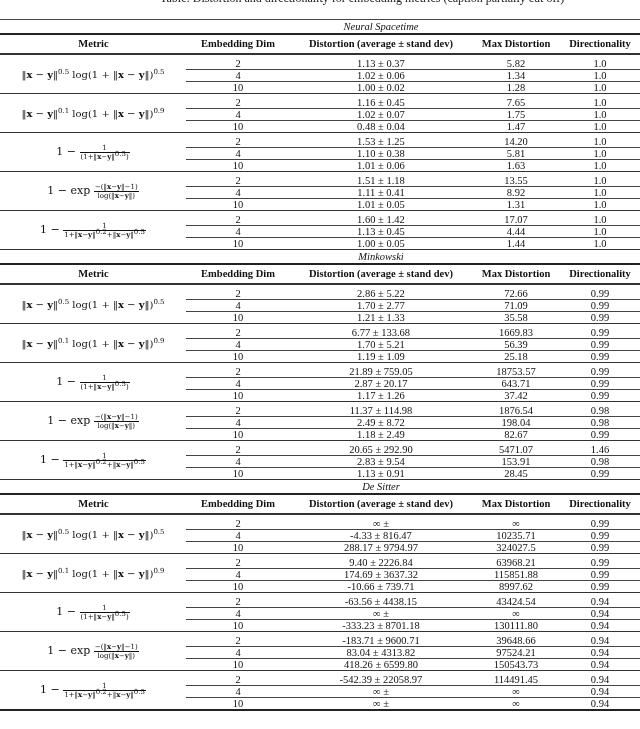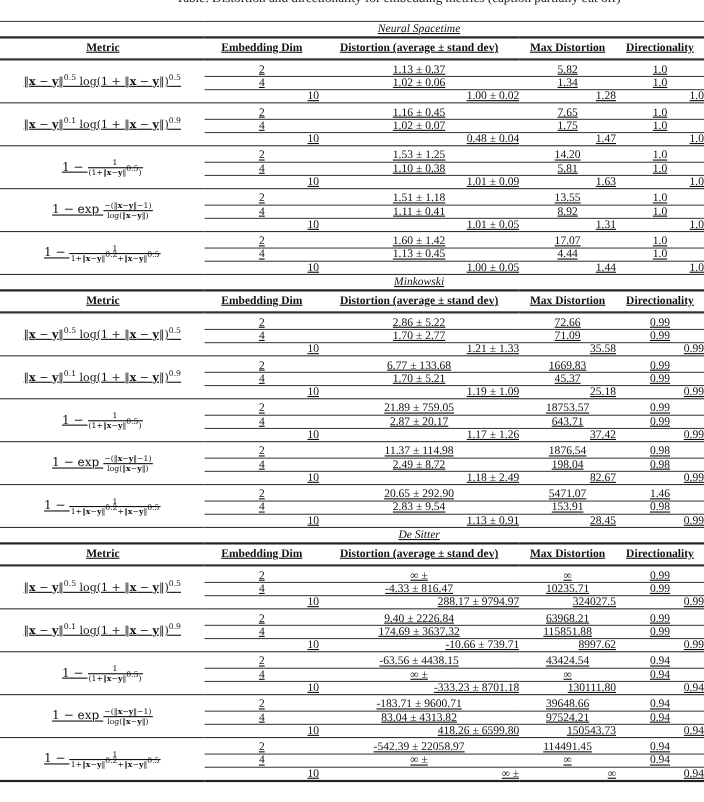--- a/index.html
+++ b/index.html
@@ -11,21 +11,21 @@
   }
   .page { position: relative; width: 640px; height: 729px; }
   .caption-cut {
     position: absolute; top: 0; left: 0; width: 640px; height: 18px; overflow: hidden;
   }
   .caption-cut span {
     position: absolute; top: -9px; left: 160px; font-size: 12px; white-space: nowrap; color: #222;
   }
   table.res {
     position: absolute; left: 0; top: 19px; width: 640px;
-    border-collapse: collapse; table-layout: fixed; text-decoration: underline;
+    border-collapse: collapse; table-layout: fixed;
   }
   table.res td, table.res th {
     padding: 0; text-align: center; line-height: 11px; height: 11px;
     white-space: nowrap; overflow: hidden;
   }
   col.c-metric { width: 186px; }
   col.c-dim { width: 104px; }
   col.c-dist { width: 182px; }
   col.c-max { width: 88px; }
   col.c-dir { width: 80px; }
@@ -39,21 +39,21 @@
     font-weight: bold; font-size: 10.5px; height: 18px; line-height: 18px;
     border-bottom: 2px solid #333;
   }
   tr.header th.h-metric { padding-left: 1px; }
 
   td.metric {
     font-family: "DejaVu Serif", serif; font-size: 10px; vertical-align: middle;
     border-bottom: 1.5px solid #333;
   }
   tr.row td.cell { border-bottom: 1px solid #444; }
-  tr.row.group-end td.cell { border-bottom: 1.5px solid #333; text-align: right; }
+  tr.row.group-end td.cell { border-bottom: 1.5px solid #333; }
   tr.row.first td.cell { padding-top: 3px; }
 
   .frac { display: inline-block; vertical-align: middle; text-align: center; font-size: 7px; line-height: 8px; }
   .frac .num { display: block; border-bottom: 0.8px solid #111; padding: 0 1px; }
   .frac .den { display: block; padding: 0 1px; }
   .m-pre { font-size: 11px; }
   sup { font-size: 7px; line-height: 0; }
   b.bv { font-weight: bold; font-family: "DejaVu Serif", serif; }
   tr.endrule td { border-top: 2px solid #222; height: 0; line-height: 0; }
 </style>
@@ -141,21 +141,21 @@
           <td class="cell">1.0</td>
         </tr>
         <tr class="row">
           <td class="cell">4</td>
           <td class="cell">1.10 ± 0.38</td>
           <td class="cell">5.81</td>
           <td class="cell">1.0</td>
         </tr>
         <tr class="row group-end">
           <td class="cell">10</td>
-          <td class="cell">1.01 ± 0.09</td>
+          <td class="cell">1.01 ± 0.06</td>
           <td class="cell">1.63</td>
           <td class="cell">1.0</td>
         </tr>
         <tr class="row first">
           <td class="metric" rowspan="3" aria-label="1 − exp (−(||x−y||−1))/log(||x−y||)">
   <span><span class="m-pre">1 − exp </span><span class="frac"><span class="num">−(‖<b class="bv">x</b>−<b class="bv">y</b>‖−1)</span><span class="den">log(‖<b class="bv">x</b>−<b class="bv">y</b>‖)</span></span></span>
 </td>
           <td class="cell">2</td>
           <td class="cell">1.51 ± 1.18</td>
           <td class="cell">13.55</td>
@@ -235,21 +235,21 @@
   <span>‖<b class="bv">x</b> − <b class="bv">y</b>‖<sup>0.1</sup> log(1 + ‖<b class="bv">x</b> − <b class="bv">y</b>‖)<sup>0.9</sup></span>
 </td>
           <td class="cell">2</td>
           <td class="cell">6.77 ± 133.68</td>
           <td class="cell">1669.83</td>
           <td class="cell">0.99</td>
         </tr>
         <tr class="row">
           <td class="cell">4</td>
           <td class="cell">1.70 ± 5.21</td>
-          <td class="cell">45.37</td>
+          <td class="cell">56.39</td>
           <td class="cell">0.99</td>
         </tr>
         <tr class="row group-end">
           <td class="cell">10</td>
           <td class="cell">1.19 ± 1.09</td>
           <td class="cell">25.18</td>
           <td class="cell">0.99</td>
         </tr>
         <tr class="row first">
           <td class="metric" rowspan="3" aria-label="1 − 1/(1+||x−y||^0.5)">

